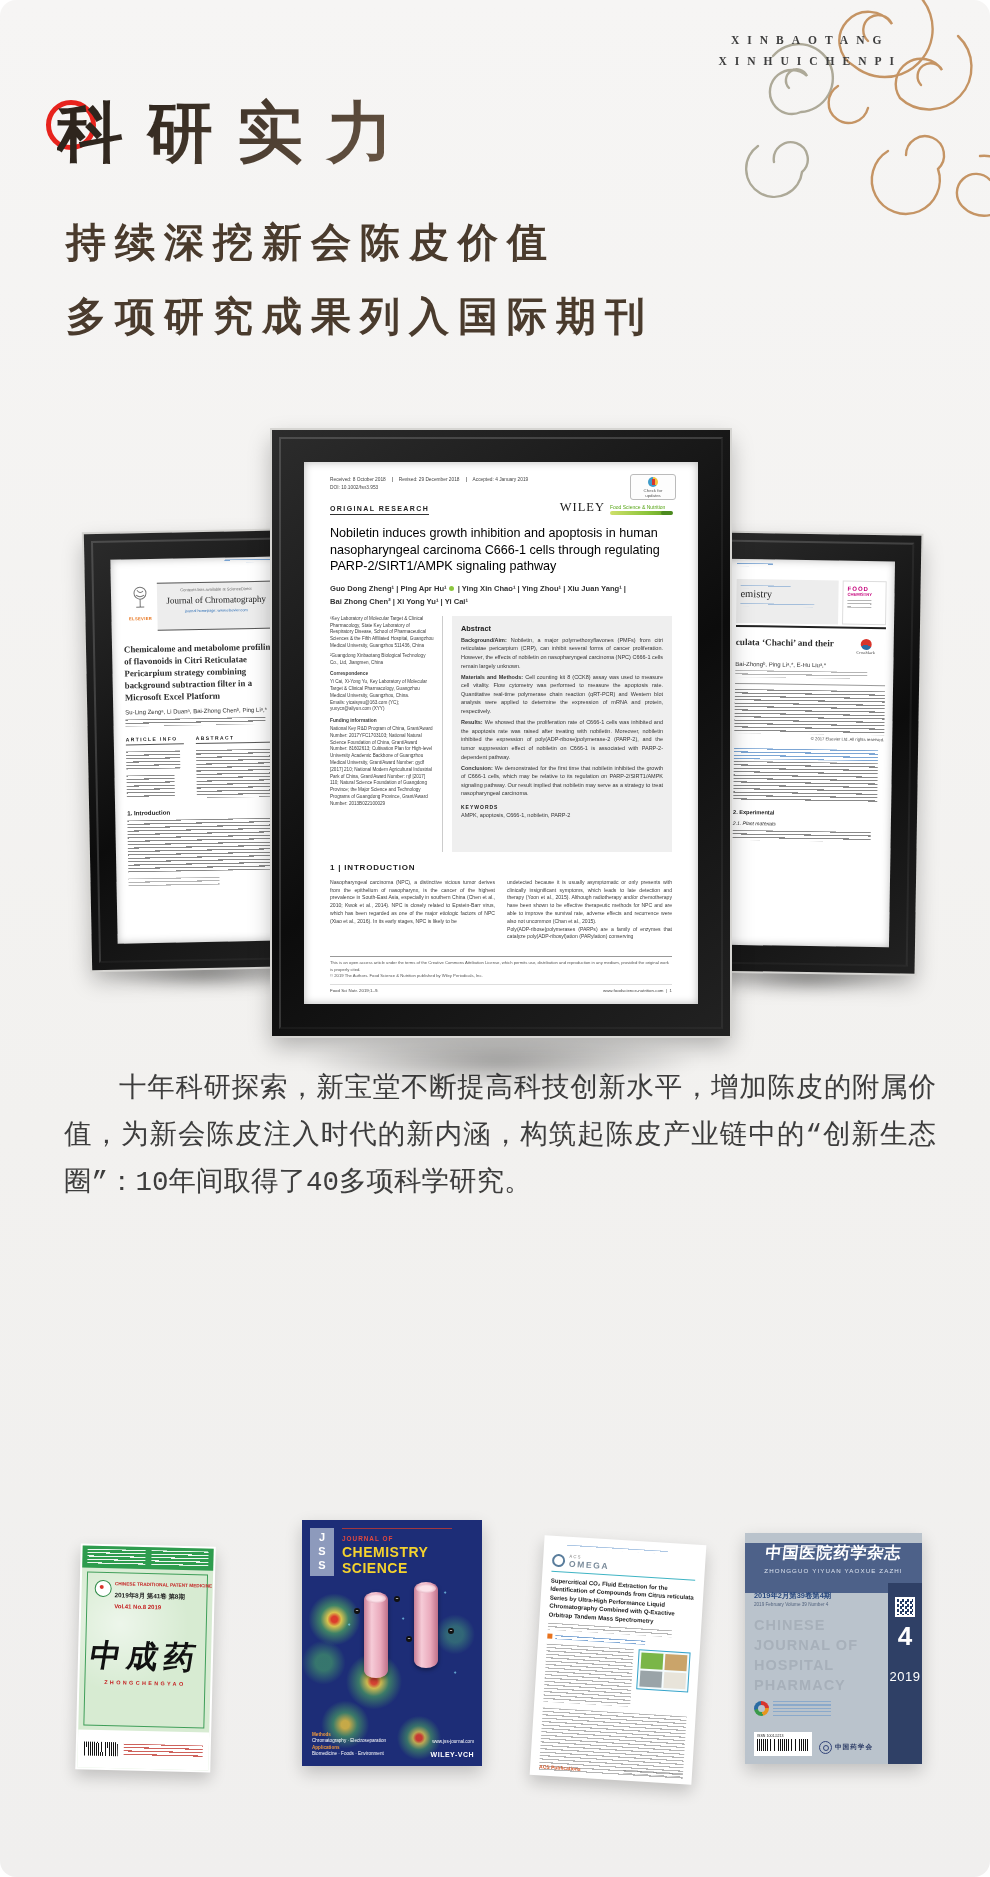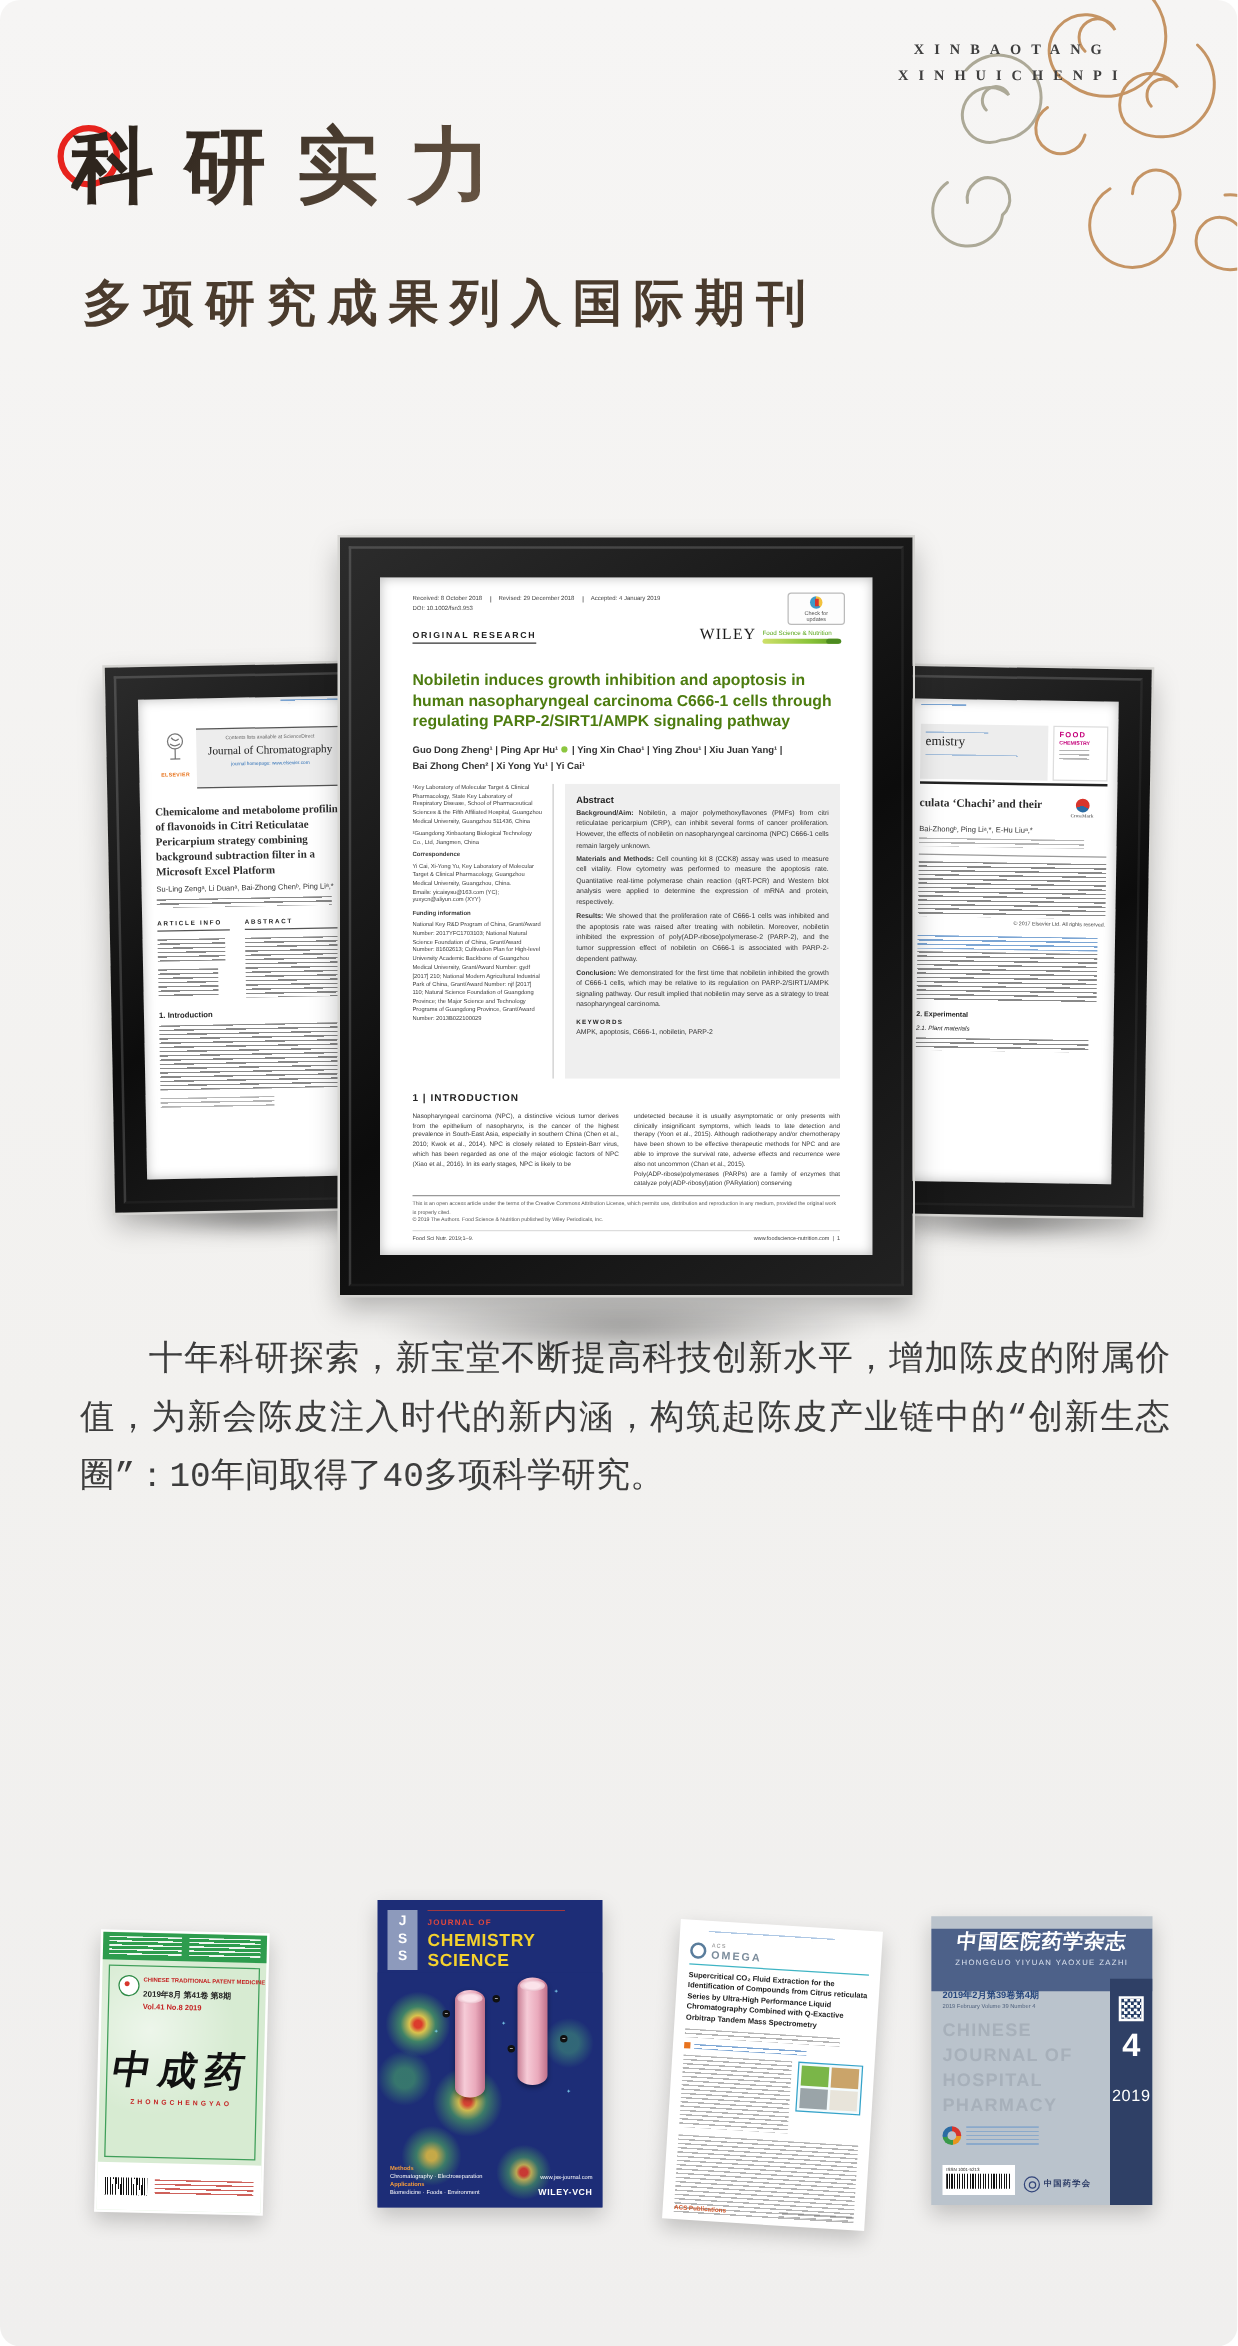--- a/index.html
+++ b/index.html
@@ -46,21 +46,21 @@
   .cp-badge{position:absolute;right:22px;top:12px;width:46px;height:26px;border:1px solid #bbb;border-radius:3px;background:#fdfdfd;text-align:center;font-size:4.4px;color:#555;line-height:5.4px;padding-top:2px;box-sizing:border-box;}
   .cp-badge .ic{width:10px;height:10px;margin:0 auto 1px auto;border-radius:50%;background:conic-gradient(#f2c23e 0 140deg,#3e9bc9 140deg 360deg);position:relative;}
   .cp-badge .ic::after{content:"";position:absolute;left:3.5px;top:2px;width:3px;height:5.5px;background:#d8352c;}
   .cp-typerow{display:flex;justify-content:space-between;align-items:flex-end;margin-top:10px;}
   .cp-type{font-size:7px;font-weight:bold;letter-spacing:1.4px;color:#222;border-bottom:1.6px solid #333;padding-bottom:2px;}
   .cp-wiley{display:flex;align-items:flex-end;gap:5px;}
   .cp-wiley .w{font-size:12.5px;letter-spacing:1px;color:#1c1c1c;}
   .cp-fsn .t{font-size:5px;color:#58a618;margin-bottom:1px;}
   .cp-fsn .bar{width:62px;height:4.5px;border-radius:2px;background:linear-gradient(90deg,#cfe06a,#8bc43a 60%,#5f9d23);position:relative;}
   .cp-fsn .bar::after{content:"";position:absolute;right:-1px;top:0;width:12px;height:4.5px;border-radius:2px;background:#4c8a1f;}
-  .cp-title{margin-top:21px;font-size:12.6px;line-height:16.6px;font-weight:bold;color:#4d7c0f;}
+  .cp-title{margin-top:10px;font-size:12.6px;line-height:16.6px;font-weight:normal;color:#000000;}
   .cp-authors{margin-top:7px;font-size:7.6px;font-weight:bold;color:#333;line-height:13px;}
   .orcid{display:inline-block;width:5px;height:5px;border-radius:50%;background:#8cc63f;margin:0 2px;vertical-align:middle;}
   .cp-cols{display:flex;margin-top:8px;height:236px;overflow:hidden;}
   .cp-left{width:104px;flex:none;font-size:4.6px;line-height:6.8px;color:#3c3c3c;padding-right:8px;border-right:1px solid #ccc;}
   .cp-left .hd{font-weight:bold;font-size:4.8px;margin:5px 0 1px 0;}
   .cp-abs{flex:1;margin-left:9px;background:#efefef;padding:8px 9px;box-sizing:border-box;}
   .cp-abs .ah{font-size:7.4px;font-weight:bold;color:#222;margin-bottom:3px;}
   .cp-abs p{margin:0 0 2.5px 0;font-size:5.5px;line-height:8.6px;text-align:justify;color:#333;}
   .cp-kw{margin-top:6px;}
   .cp-kwh{font-size:5px;font-weight:bold;letter-spacing:1px;color:#222;margin-bottom:2px;}
@@ -225,20 +225,21 @@
   </svg>
 
   <div class="abs brand sf">
     <div>XINBAOTANG</div>
     <div>XINHUICHENPI</div>
   </div>
 
   <div class="abs red-ring"></div>
   <h1 class="abs big-title sf" style="margin:0;">科研实力</h1>
   <div class="abs subtitle sf">
+    <div>持续深挖新会陈皮价值</div>
     <div>多项研究成果列入国际期刊</div>
   </div>
 
   <div class="sh sh-left"></div>
   <div class="sh sh-right"></div>
   <div class="sh sh-center"></div>
 
   <div class="frame frame-left">
     <div class="paper">
       <div class="lp">

